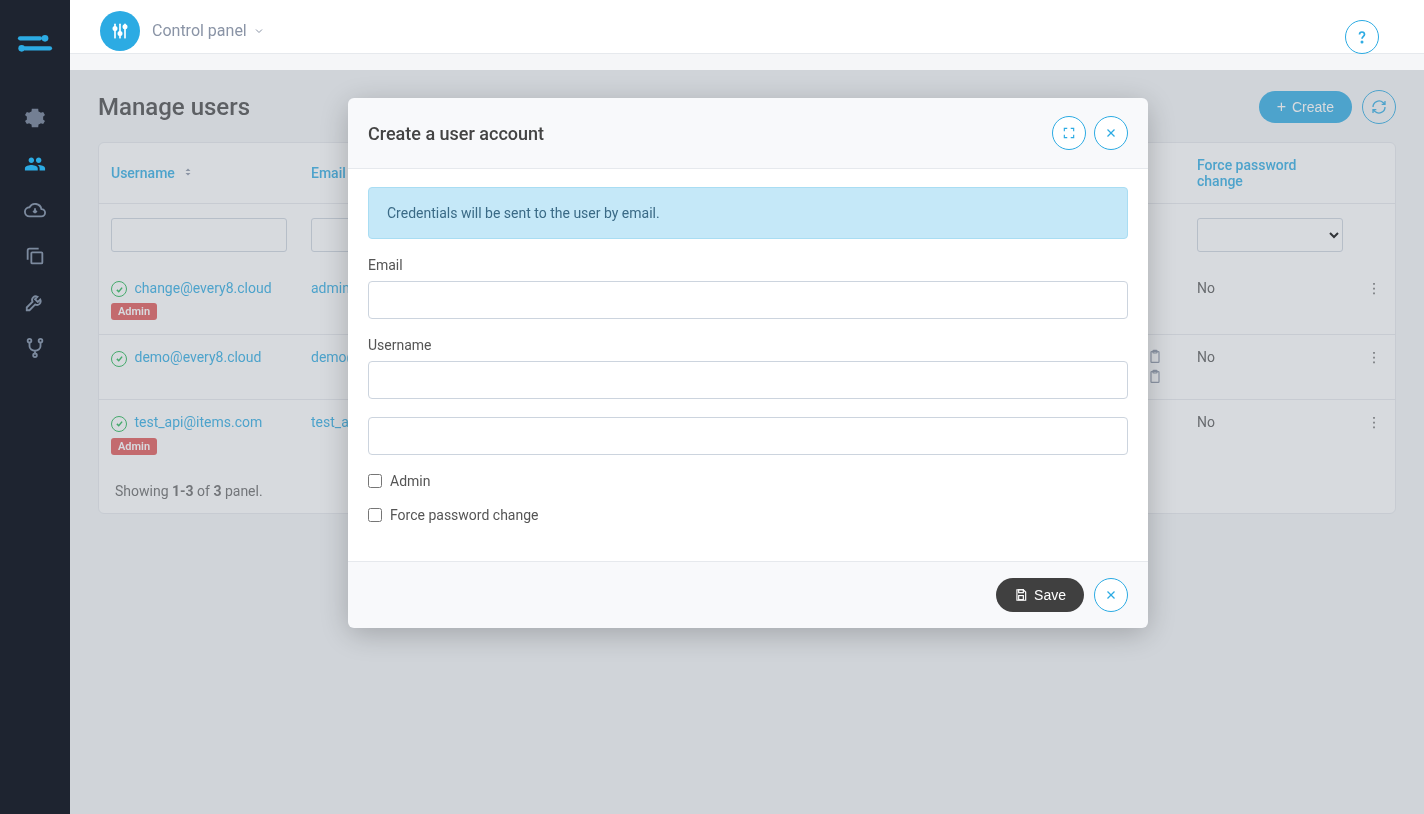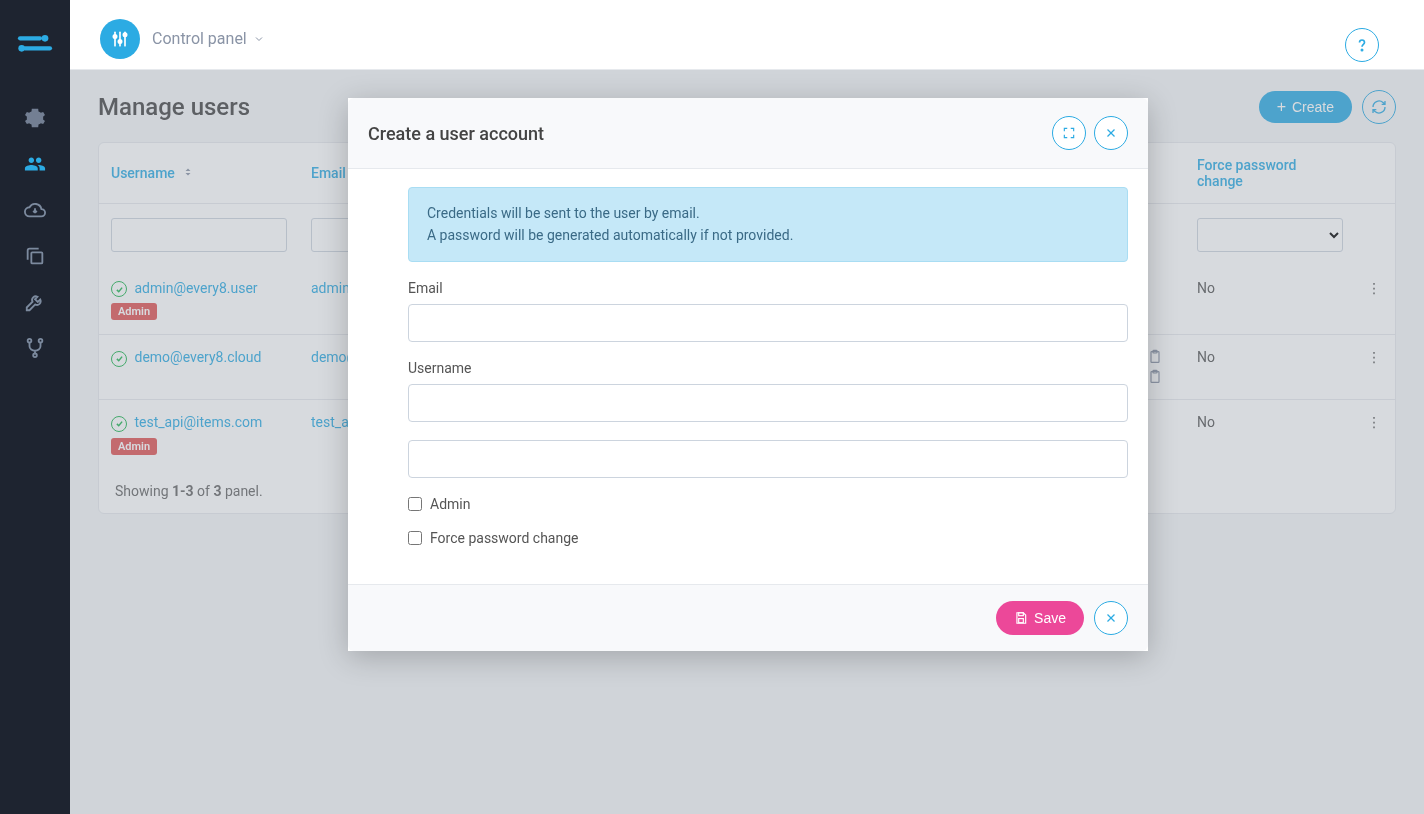--- a/index.html
+++ b/index.html
@@ -35,21 +35,21 @@
     color:#7c8a9e;
     cursor:pointer;
   }
   .sidebar-item.active { color:#2cabe3; }
   .sidebar-item svg { width:22px; height:22px; }
 
   
   .topbar {
     position:absolute;
     left:70px; right:0; top:0;
-    height:70px;
+    height:54px;
     background:#fff;
     border-bottom:1px solid #e6e9ed;
     display:flex;
     align-items:center;
     padding:8px 20px 0 30px;
   }
   .brand-btn {
     width:40px; height:40px; border-radius:50%;
     background:#2cabe3;
     display:flex; align-items:center; justify-content:center;
@@ -158,41 +158,41 @@
     position:absolute; inset:0;
     background:rgba(140,150,160,0.35);
   }
 
   
   .modal {
     position:absolute;
     left:348px; top:98px;
     width:800px;
     background:#fff;
-    border-radius:0;
+    border-radius:12px;
     box-shadow:0 6px 28px rgba(0,0,0,0.22);
     display:flex; flex-direction:column;
   }
   .modal-header {
     padding:18px 20px;
     border-bottom:1px solid #e6e9ed;
     display:flex; align-items:center;
     background:#f8f9fb;
     border-radius:6px 6px 0 0;
   }
   .modal-title { font-size:18px; color:#444; font-weight:500; }
   .modal-header-actions { margin-left:auto; display:flex; gap:8px; }
   .round-btn {
     width:34px; height:34px; border-radius:50%;
     border:1px solid #2cabe3; color:#2cabe3;
     display:flex; align-items:center; justify-content:center;
     cursor:pointer; background:#fff;
   }
   .round-btn svg { width:14px; height:14px; }
-  .modal-body { padding:18px 20px 20px;margin-left:40px; }
+  .modal-body { padding:18px 20px 20px; }
   .info-box {
     background:#c5e8f8; border:1px solid #a9ddf3;
     border-radius:4px; padding:14px 18px; color:#3a6a86;
     margin-bottom:18px; line-height:1.6;
   }
   .form-group { margin-bottom:18px; }
   .form-label { display:block; margin-bottom:8px; color:#555; }
   .form-input {
     width:100%; height:38px; border:1px solid #ccd4de;
     border-radius:4px; padding:6px 10px; font-size:14px;
@@ -203,21 +203,21 @@
   }
   .form-check input { width:14px; height:14px; }
   .modal-footer {
     padding:16px 20px;
     border-top:1px solid #e6e9ed;
     display:flex; justify-content:flex-end; gap:10px;
     background:#f8f9fb;
     border-radius:0 0 6px 6px;
   }
   .btn-save {
-    background:#ec4899; color:#fff; border:none;
+    background:#404040; color:#fff; border:none;
     border-radius:20px; padding:8px 18px;
     display:flex; align-items:center; gap:6px;
     cursor:pointer; font-size:14px;
   }
   .btn-save svg { width:14px; height:14px; }
 </style>
 </head>
 <body>
 
 <div class="sidebar">
@@ -362,21 +362,21 @@
         </tr>
       </thead>
       <tbody>
         <tr>
           <td>
             <span class="check-icon">
                 <svg viewBox="0 0 24 24" fill="none" stroke="currentColor" stroke-width="4">
                   <polyline points="5 13 10 18 19 7"></polyline>
                 </svg>
               </span>
-            <a class="link">admin@every8.user</a><br>
+            <a class="link">change@every8.cloud</a><br>
             <span class="badge-admin">Admin</span>
           </td>
           <td><a class="link">admin@</a></td>
           <td></td>
           <td>No</td>
           <td class="row-actions">⋮</td>
         </tr>
         <tr>
           <td>
             <span class="check-icon">
@@ -440,21 +440,20 @@
         <svg viewBox="0 0 24 24" fill="none" stroke="currentColor" stroke-width="2">
             <line x1="6" y1="6" x2="18" y2="18"></line>
             <line x1="18" y1="6" x2="6" y2="18"></line>
           </svg>
       </div>
     </div>
   </div>
   <div class="modal-body">
     <div class="info-box">
       <div>Credentials will be sent to the user by email.</div>
-      <div>A password will be generated automatically if not provided.</div>
     </div>
 
     <div class="form-group">
       <label class="form-label">Email</label>
       <input class="form-input" type="text" style="">
     </div>
     <div class="form-group">
       <label class="form-label">Username</label>
       <input class="form-input" type="text" style="">
     </div>

